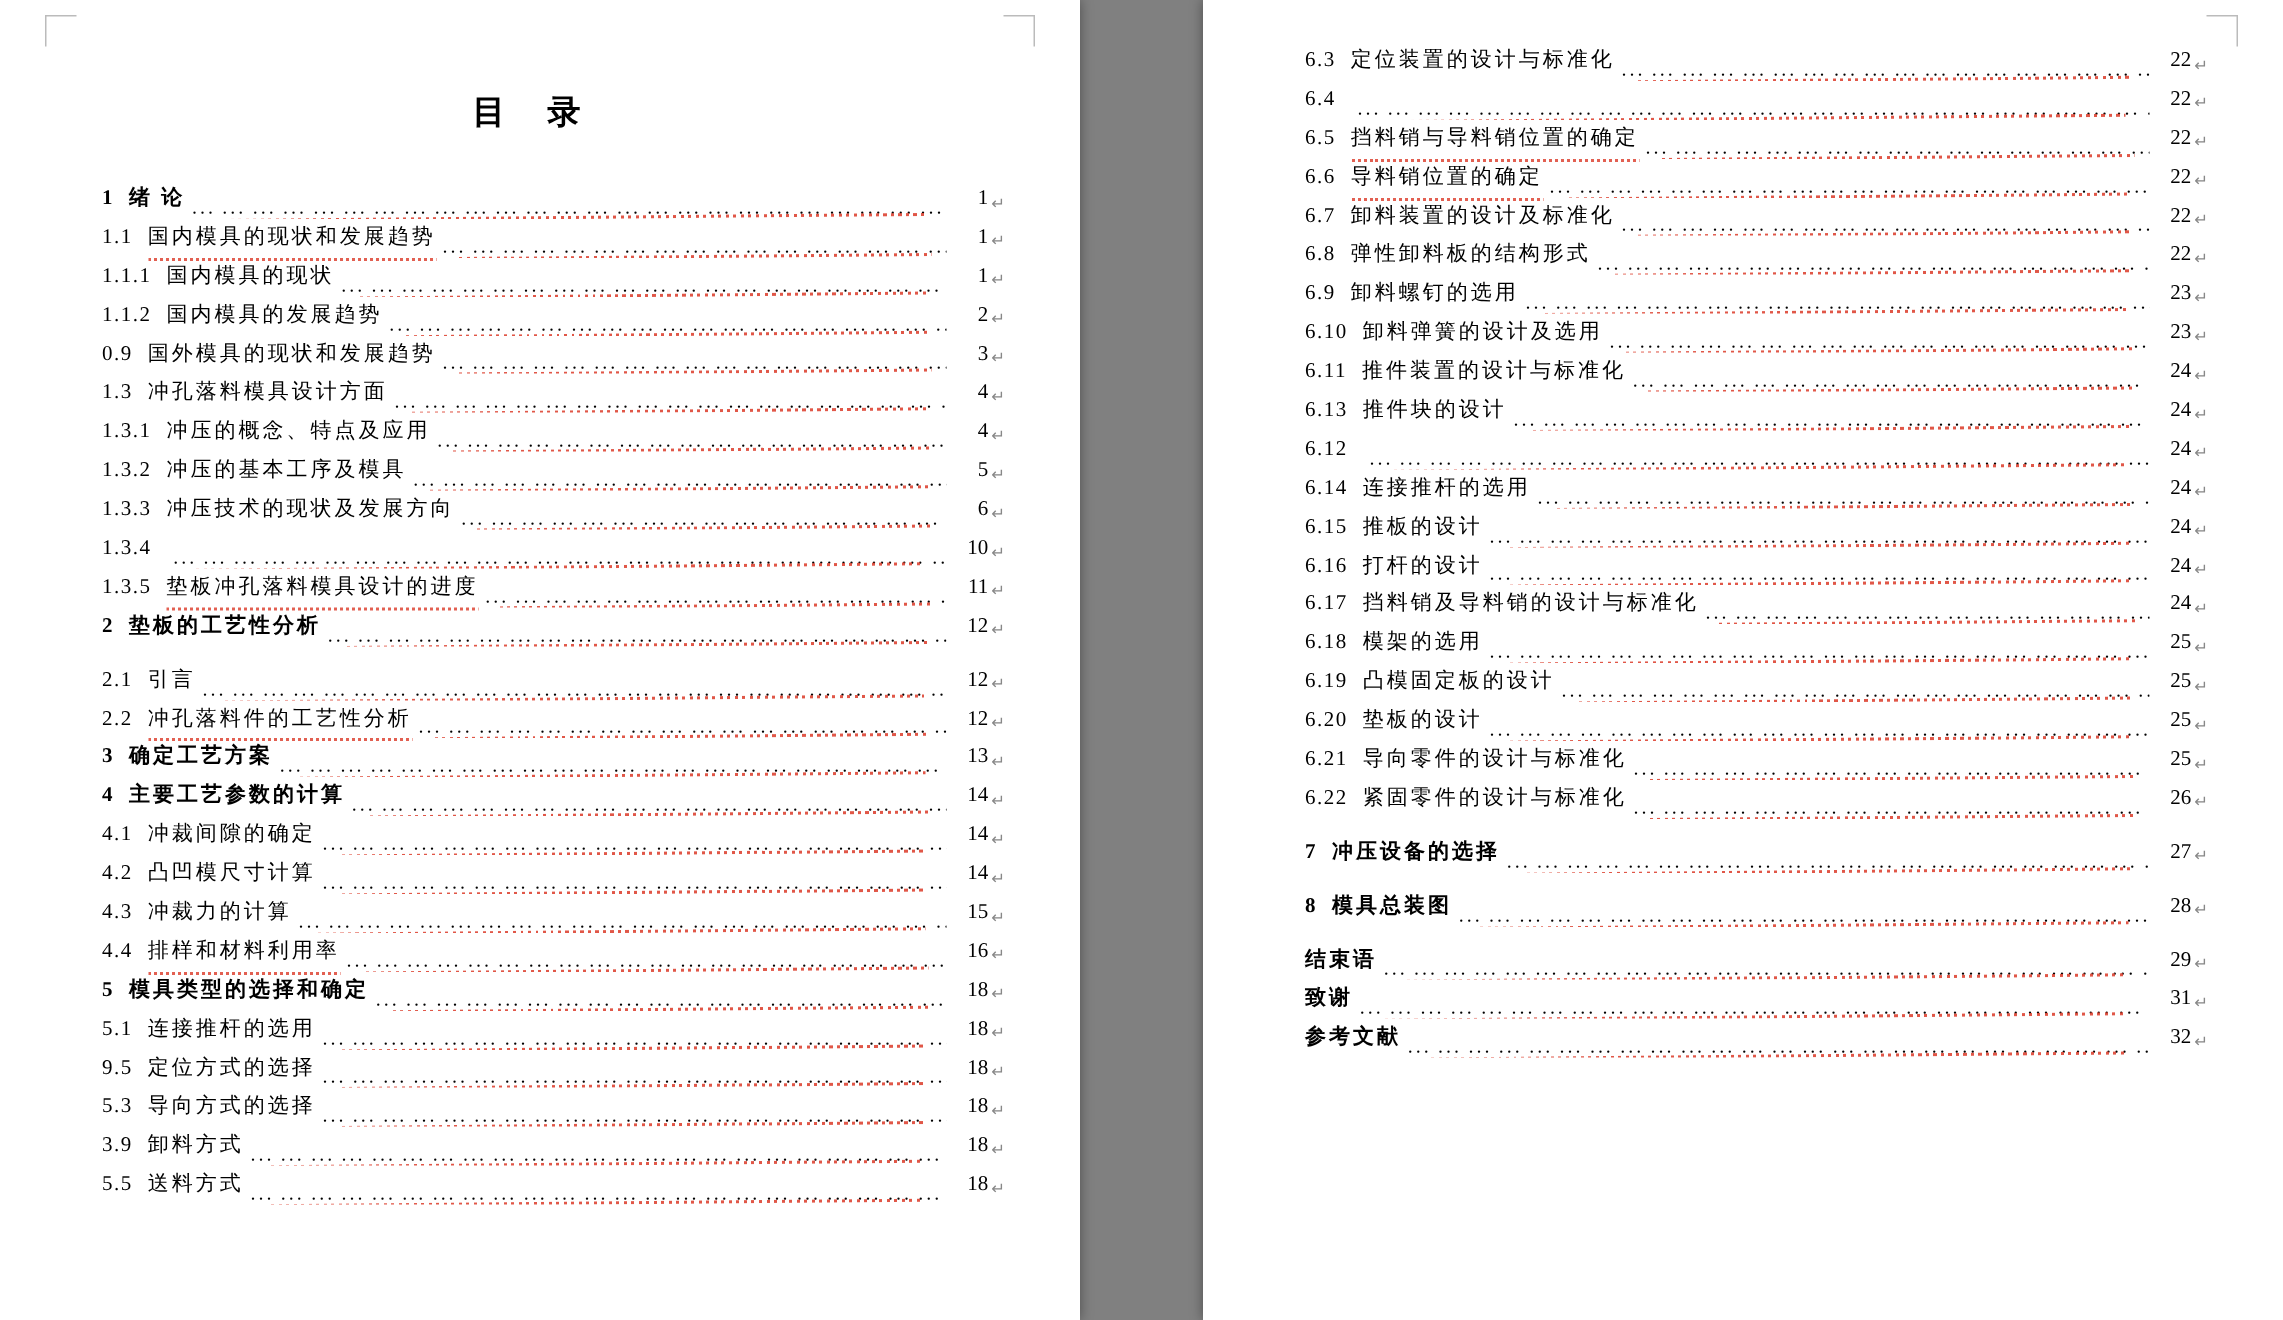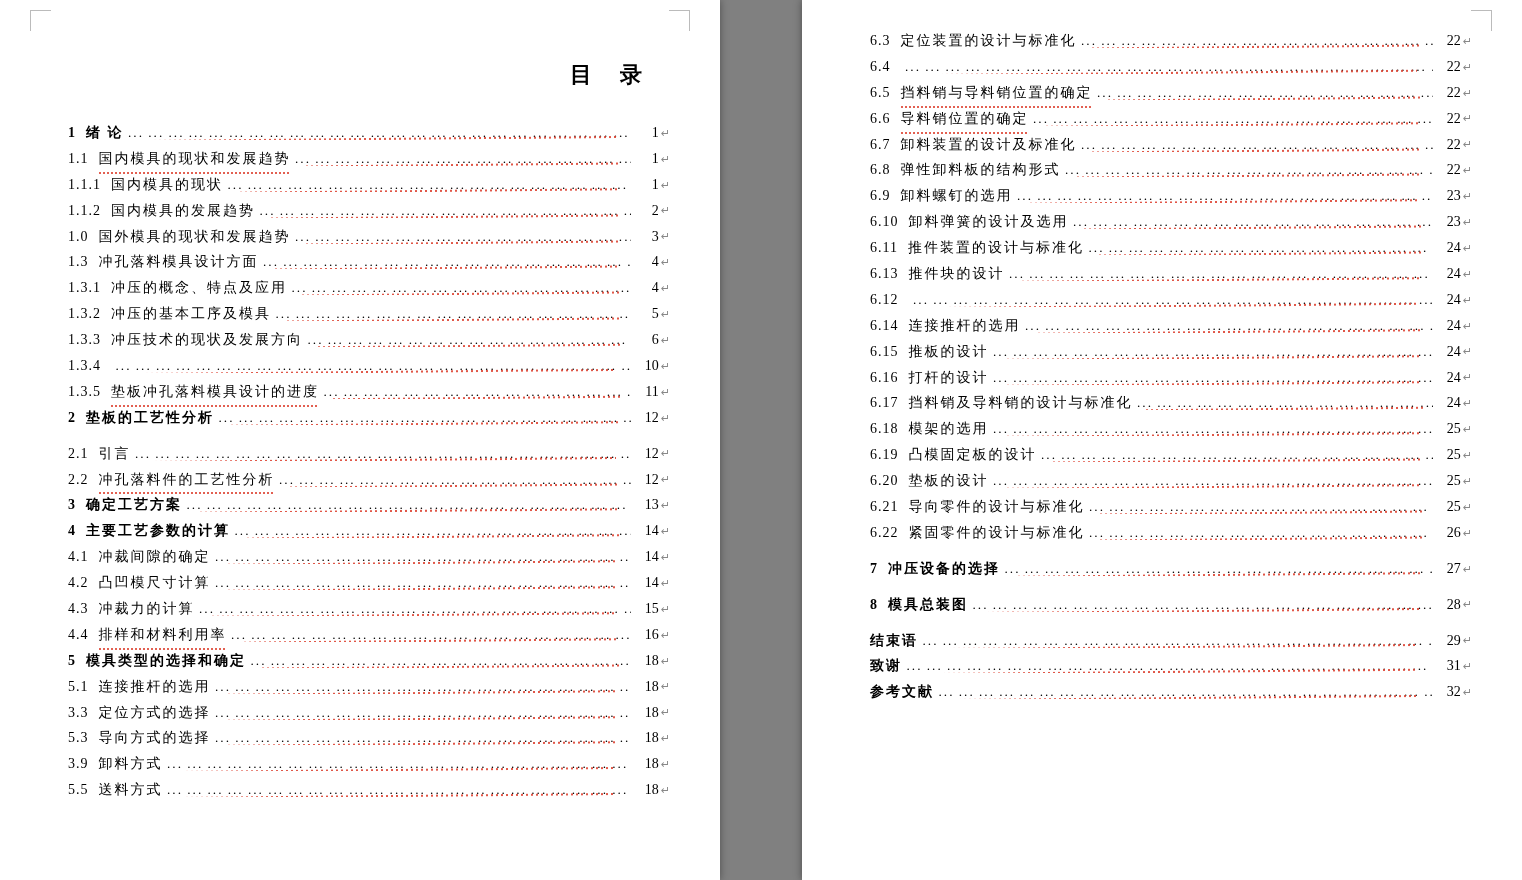--- a/index.html
+++ b/index.html
@@ -28,32 +28,32 @@
     height: 880px;
   }
   .corner-mark {
     position: absolute;
     width: 20px; height: 20px;
     border-color: #999;
   }
   .tl { top: 10px; left: 30px; border-left:1px solid #bbb; border-top:1px solid #bbb; }
   .tr { top: 10px; right: 30px; border-right:1px solid #bbb; border-top:1px solid #bbb; }
   .title {
-    text-align: right;
+    text-align: center;
     font-size: 22px;
     font-weight: bold;
     letter-spacing: 28px;
     margin: 40px 0 30px 0;
   }
   .toc-line {
     font-size: 14px;
     line-height: 1.85;
     white-space: nowrap;
     display: flex;
-    align-items: center;
+    align-items: flex-end;
     margin-left: 8px;
   }
   .toc-line.bold .num, .toc-line.bold .txt { font-weight: bold; }
   .num {
     margin-right: 10px;
     letter-spacing: 1px;
   }
   .txt {
     letter-spacing: 2px;
     position: relative;
@@ -144,21 +144,21 @@
         <span class="ret">↵</span>
       </div>
       <div class="toc-line">
         <span class="num">1.1.2</span>
         <span class="txt">国内模具的发展趋势</span>
         <span class="dots"></span>
         <span class="pg">2</span>
         <span class="ret">↵</span>
       </div>
       <div class="toc-line">
-        <span class="num">1.0</span>
+        <span class="num">0.9</span>
         <span class="txt">国外模具的现状和发展趋势</span>
         <span class="dots"></span>
         <span class="pg">3</span>
         <span class="ret">↵</span>
       </div>
       <div class="toc-line">
         <span class="num">1.3</span>
         <span class="txt">冲孔落料模具设计方面</span>
         <span class="dots"></span>
         <span class="pg">4</span>
@@ -270,21 +270,21 @@
         <span class="ret">↵</span>
       </div>
       <div class="toc-line">
         <span class="num">5.1</span>
         <span class="txt">连接推杆的选用</span>
         <span class="dots"></span>
         <span class="pg">18</span>
         <span class="ret">↵</span>
       </div>
       <div class="toc-line">
-        <span class="num">3.3</span>
+        <span class="num">9.5</span>
         <span class="txt">定位方式的选择</span>
         <span class="dots"></span>
         <span class="pg">18</span>
         <span class="ret">↵</span>
       </div>
       <div class="toc-line">
         <span class="num">5.3</span>
         <span class="txt">导向方式的选择</span>
         <span class="dots"></span>
         <span class="pg">18</span>

